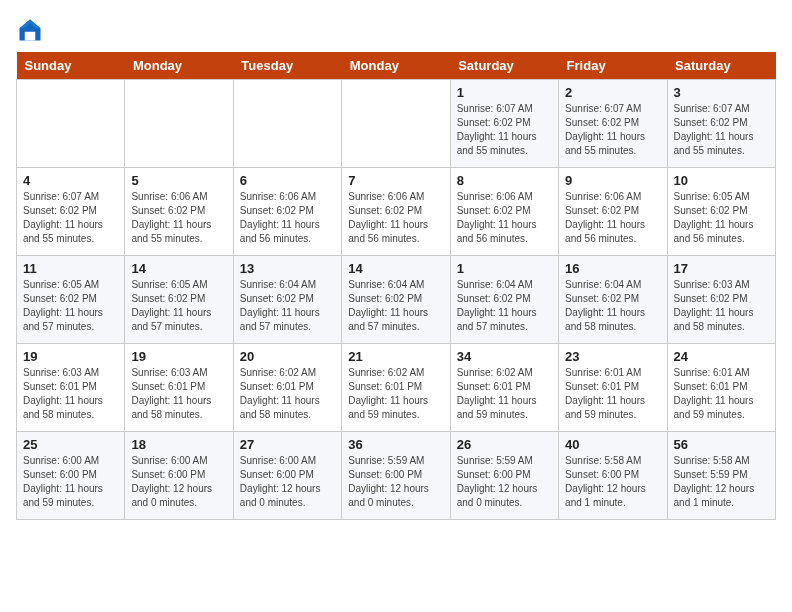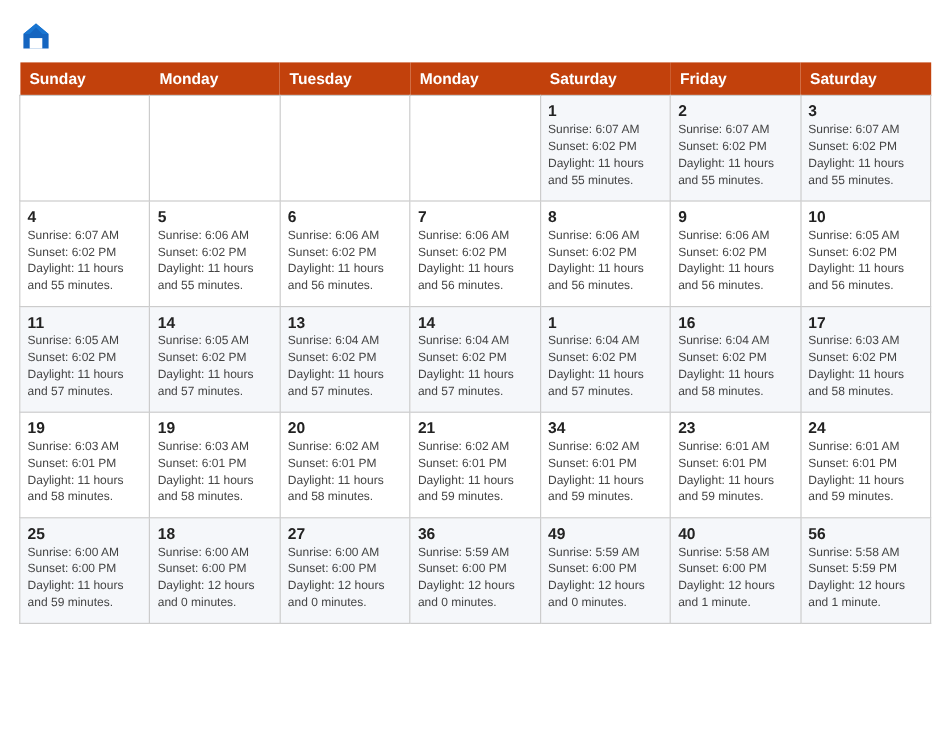--- a/index.html
+++ b/index.html
@@ -245,21 +245,21 @@
 Daylight: 12 hours
 and 0 minutes.</span></td>
         <td><span class="day-num">27</span><span class="day-detail" style="white-space: pre-line;">Sunrise: 6:00 AM
 Sunset: 6:00 PM
 Daylight: 12 hours
 and 0 minutes.</span></td>
         <td><span class="day-num">36</span><span class="day-detail" style="white-space: pre-line;">Sunrise: 5:59 AM
 Sunset: 6:00 PM
 Daylight: 12 hours
 and 0 minutes.</span></td>
-        <td><span class="day-num">49</span><span class="day-detail" style="white-space: pre-line;">Sunrise: 5:59 AM
+        <td><span class="day-num">26</span><span class="day-detail" style="white-space: pre-line;">Sunrise: 5:59 AM
 Sunset: 6:00 PM
 Daylight: 12 hours
 and 0 minutes.</span></td>
         <td><span class="day-num">40</span><span class="day-detail" style="white-space: pre-line;">Sunrise: 5:58 AM
 Sunset: 6:00 PM
 Daylight: 12 hours
 and 1 minute.</span></td>
         <td><span class="day-num">56</span><span class="day-detail" style="white-space: pre-line;">Sunrise: 5:58 AM
 Sunset: 5:59 PM
 Daylight: 12 hours

